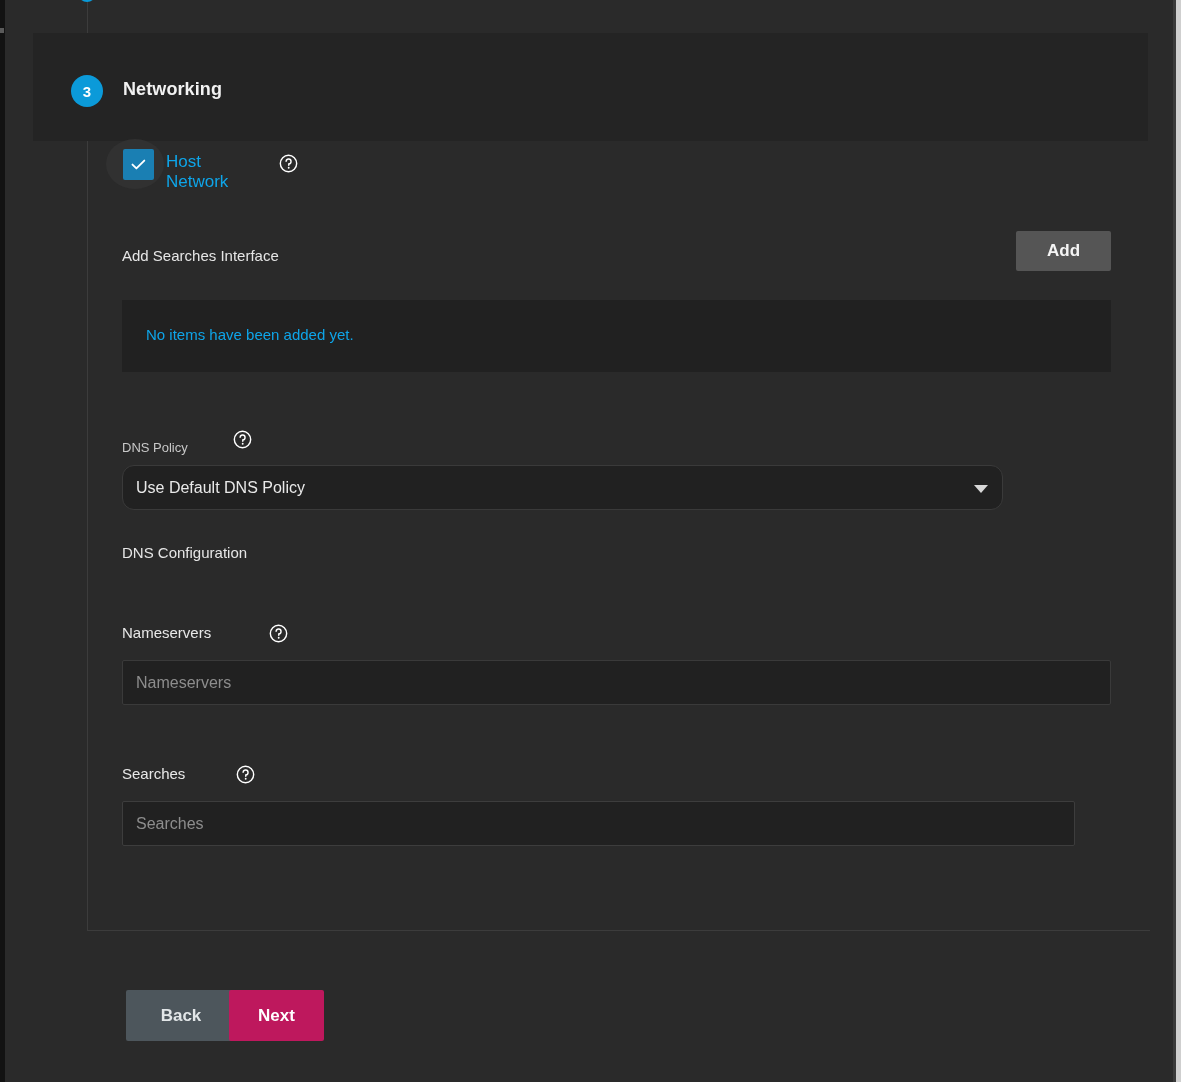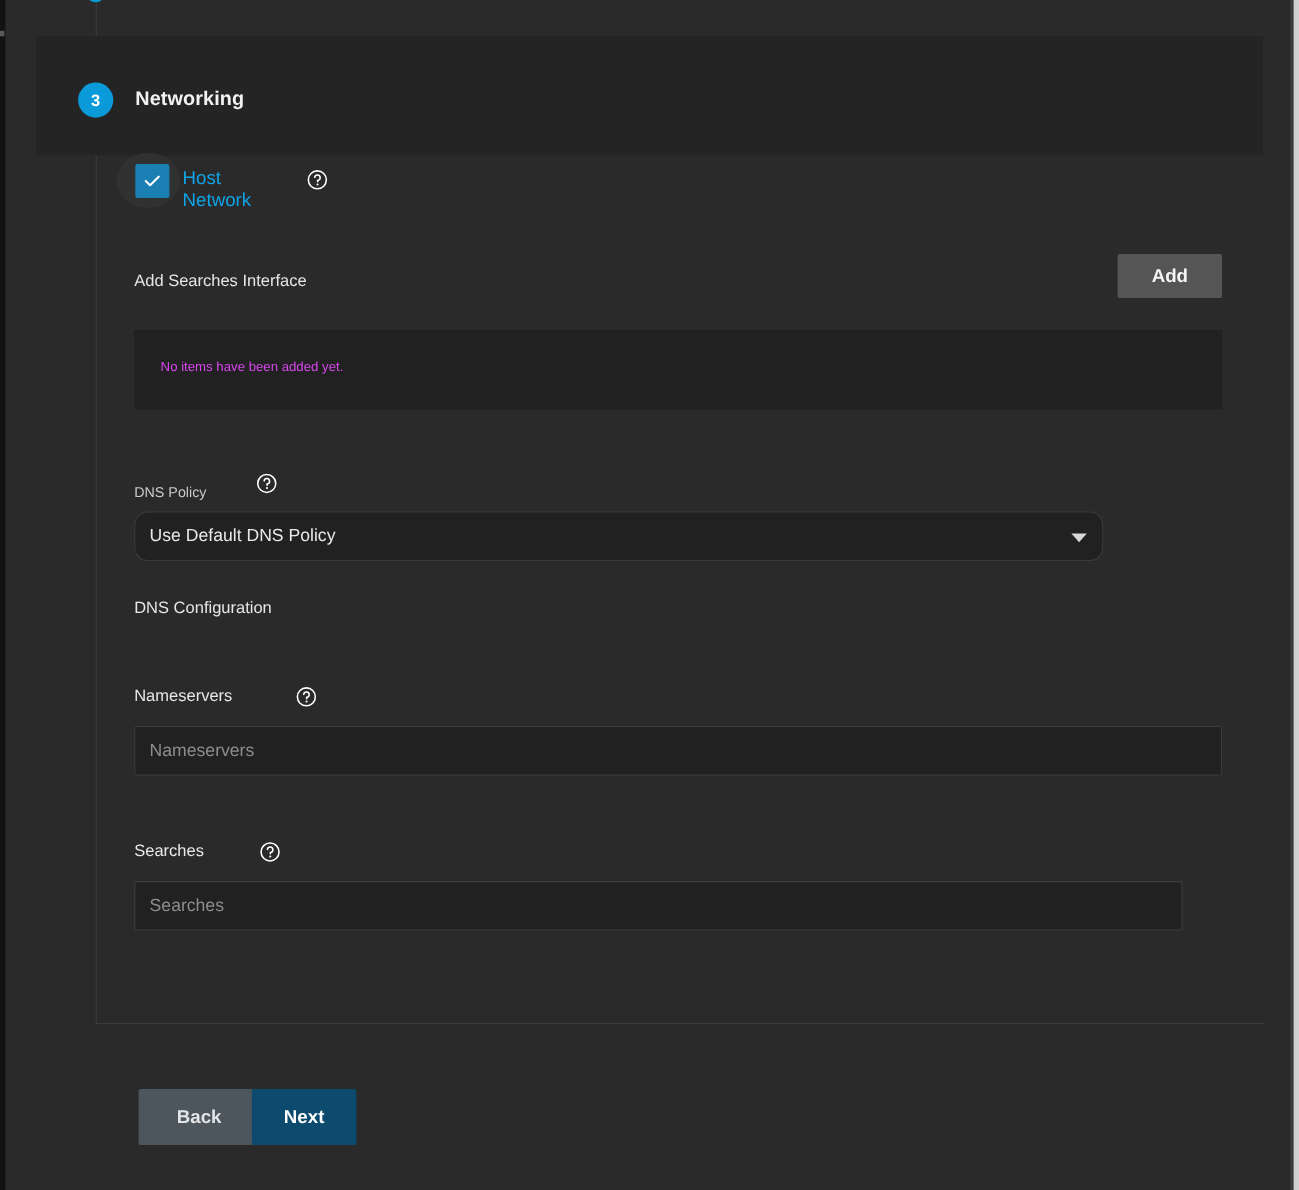--- a/index.html
+++ b/index.html
@@ -74,21 +74,21 @@
     display: flex; align-items: center; justify-content: center;
   }
 
   
   .empty-panel {
     position: absolute; left: 122px; top: 300px; width: 989px; height: 72px;
     background: #212121;
   }
   .empty-panel-text {
     position: absolute; left: 24px; top: 26px;
-    font-size: 12px; color: #d946ef;
+    font-size: 15px; color: #0ea5e9;
   }
 
   
   .dns-policy-label { position: absolute; left: 122px; top: 440px; font-size: 13px; color: #c8c8c8; }
   .dns-policy-help { position: absolute; left: 233px; top: 430px; }
   .select-box {
     position: absolute; left: 122px; top: 465px; width: 881px; height: 45px;
     background: #212121; border: 1px solid #3a3a3a; border-radius: 12px;
   }
   .select-value { position: absolute; left: 13px; top: 13px; font-size: 16px; color: #e9e9e9; }
@@ -122,21 +122,21 @@
   
   .footer-divider { position: absolute; left: 87px; top: 930px; width: 1063px; height: 1px; background: #3c3c3c; }
   .btn-back {
     position: absolute; left: 126px; top: 990px; width: 110px; height: 51px;
     background: #4d565c; border: none; border-radius: 2px;
     color: #e2e6e8; font-size: 17px; font-weight: 700;
     font-family: "Liberation Sans", sans-serif; cursor: pointer;
   }
   .btn-next {
     position: absolute; left: 229px; top: 990px; width: 95px; height: 51px;
-    background: #0c4a6e; border: none; border-radius: 2px;
+    background: #be185d; border: none; border-radius: 2px;
     color: #ffffff; font-size: 17px; font-weight: 700;
     font-family: "Liberation Sans", sans-serif; cursor: pointer;
   }
 </style>
 </head>
 <body>
 
 <div id="root">
 
   <div class="left-gutter"></div>

